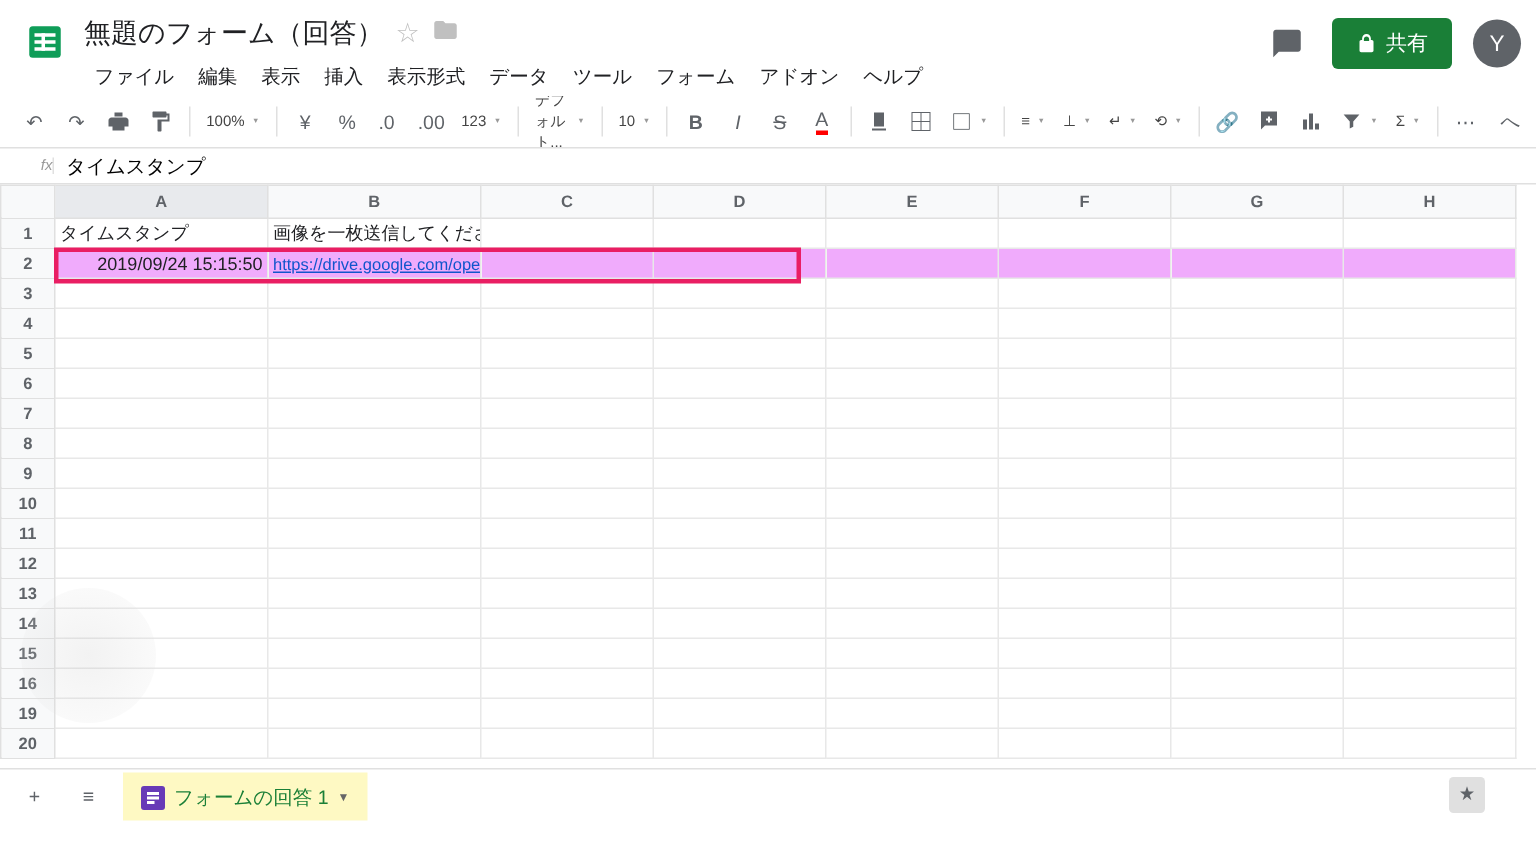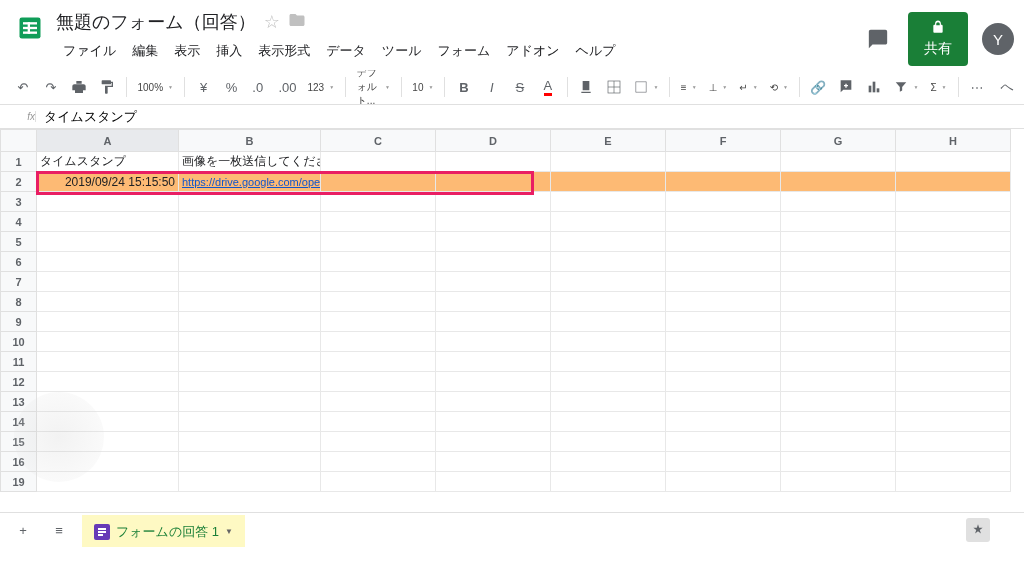--- a/index.html
+++ b/index.html
@@ -10,21 +10,21 @@
 .logo { width: 36px; height: 36px; display: flex; align-items: center; justify-content: center; margin-top: 2px; }
 .logo svg { width: 28px; height: 28px; }
 .title-area { flex: 1; }
 .title-row { display: flex; align-items: center; gap: 8px; font-size: 18px; color: #5f6368; padding: 2px 0; }
 .title-text { color: #202124; }
 .star-icon, .folder-icon { color: #c0c0c0; cursor: pointer; }
 .menus { display: flex; gap: 2px; margin-top: 2px; }
 .menu-item { padding: 4px 7px; font-size: 13px; color: #202124; cursor: pointer; border-radius: 3px; }
 .header-right { display: flex; align-items: center; gap: 14px; padding: 4px; }
 .comment-btn { width: 32px; height: 32px; display: flex; align-items: center; justify-content: center; cursor: pointer; color: #5f6368; }
-.share-btn { background: #1a7f37; color: #fff; padding: 8px 16px; border-radius: 4px; font-size: 14px; display: flex; align-items: center; gap: 6px; cursor: pointer; font-weight: 500; flex-direction: column; }
+.share-btn { background: #1a7f37; color: #fff; padding: 8px 16px; border-radius: 4px; font-size: 14px; display: flex; align-items: center; gap: 6px; cursor: pointer; font-weight: 500; }
 .avatar { width: 32px; height: 32px; border-radius: 50%; background: #5f6368; color: #fff; display: flex; align-items: center; justify-content: center; font-size: 15px; cursor: pointer; }
 .toolbar { display: flex; align-items: center; padding: 4px 10px; border-bottom: 1px solid #e0e0e0; gap: 2px; flex-wrap: nowrap; overflow: hidden; }
 .tb-btn { min-width: 26px; height: 26px; display: flex; align-items: center; justify-content: center; cursor: pointer; color: #5f6368; border-radius: 2px; padding: 0 3px; font-size: 13px; }
 .tb-sep { width: 1px; height: 20px; background: #e0e0e0; margin: 0 4px; }
 .tb-dd { display: flex; align-items: center; gap: 3px; padding: 0 5px; height: 26px; cursor: pointer; color: #444; font-size: 10px; }
 .tb-dd::after { content: "▼"; font-size: 5px; color: #999; margin-left: 2px; }
 .fx-row { display: flex; align-items: center; border-bottom: 1px solid #e0e0e0; height: 24px; }
 .fx-label { width: 36px; text-align: right; font-style: italic; color: #999; border-right: 1px solid #e0e0e0; font-size: 10px; }
 .fx-input { flex: 1; padding: 0 8px; font-size: 13px; outline: none; border: none; }
 .grid-area { flex: 1; overflow: auto; position: relative; }
@@ -33,21 +33,21 @@
 .col-h { background: #f8f9fa; border: 1px solid #e0e0e0; text-align: center; font-size: 11px; color: #5f6368; height: 22px; }
 .row-h { width: 36px; background: #f8f9fa; border: 1px solid #e0e0e0; text-align: center; font-size: 11px; color: #5f6368; position: sticky; left: 0; }
 td.cell { border: 1px solid #e8e8e8; height: 20px; padding: 0 3px; font-size: 12px; overflow: hidden; white-space: nowrap; }
 .col-a { width: 142px; }
 .col-b { width: 142px; }
 .col-other { width: 115px; }
 .cell-ts { text-align: right; font-size: 11px; }
 .cell-link { color: #1155cc; text-decoration: underline; font-size: 11px; }
 .selected-col { background: #e8eaed; }
 .highlight-box { position: absolute; border: 3px solid #e91e63; pointer-events: none; top: 42px; left: 36px; width: 498px; height: 24px; }
-.row2-sel { background: #fdba74; }
+.row2-sel { background: #f0abfc; }
 .tabs { display: flex; align-items: center; border-top: 1px solid #e0e0e0; height: 36px; padding: 0 40px 0 10px; gap: 10px; position: relative; }
 .tab-add, .tab-all { width: 26px; height: 26px; display: flex; align-items: center; justify-content: center; cursor: pointer; color: #5f6368; }
 .tab { display: flex; align-items: center; gap: 6px; padding: 6px 12px; background: #fef9c3; border-top: 2px solid transparent; font-size: 13px; cursor: pointer; color: #1a7f37; font-weight: 500; }
 .tab-icon { width: 16px; height: 16px; background: #673ab7; border-radius: 2px; display: flex; align-items: center; justify-content: center; }
 .explore { position: absolute; right: 40px; bottom: 6px; width: 24px; height: 24px; background: #e0e0e0; border-radius: 3px; display: flex; align-items: center; justify-content: center; cursor: pointer; }
 .watermark { position: absolute; bottom: 30px; left: 14px; width: 90px; height: 90px; opacity: 0.15; border-radius: 50%; background: radial-gradient(circle,#aaa 0%,#ddd 70%); }
 </style>
 </head>
 <body>
 
@@ -387,20 +387,31 @@
               <td class="cell col-b"></td>
               <td class="cell col-other"></td>
               <td class="cell col-other"></td>
               <td class="cell col-other"></td>
               <td class="cell col-other"></td>
               <td class="cell col-other"></td>
               <td class="cell col-other"></td>
             </tr>
             <tr>
               <th class="row-h">19</th>
+              <td class="cell col-a"></td>
+              <td class="cell col-b"></td>
+              <td class="cell col-other"></td>
+              <td class="cell col-other"></td>
+              <td class="cell col-other"></td>
+              <td class="cell col-other"></td>
+              <td class="cell col-other"></td>
+              <td class="cell col-other"></td>
+            </tr>
+            <tr>
+              <th class="row-h">20</th>
               <td class="cell col-a"></td>
               <td class="cell col-b"></td>
               <td class="cell col-other"></td>
               <td class="cell col-other"></td>
               <td class="cell col-other"></td>
               <td class="cell col-other"></td>
               <td class="cell col-other"></td>
               <td class="cell col-other"></td>
             </tr>
           </tbody>

